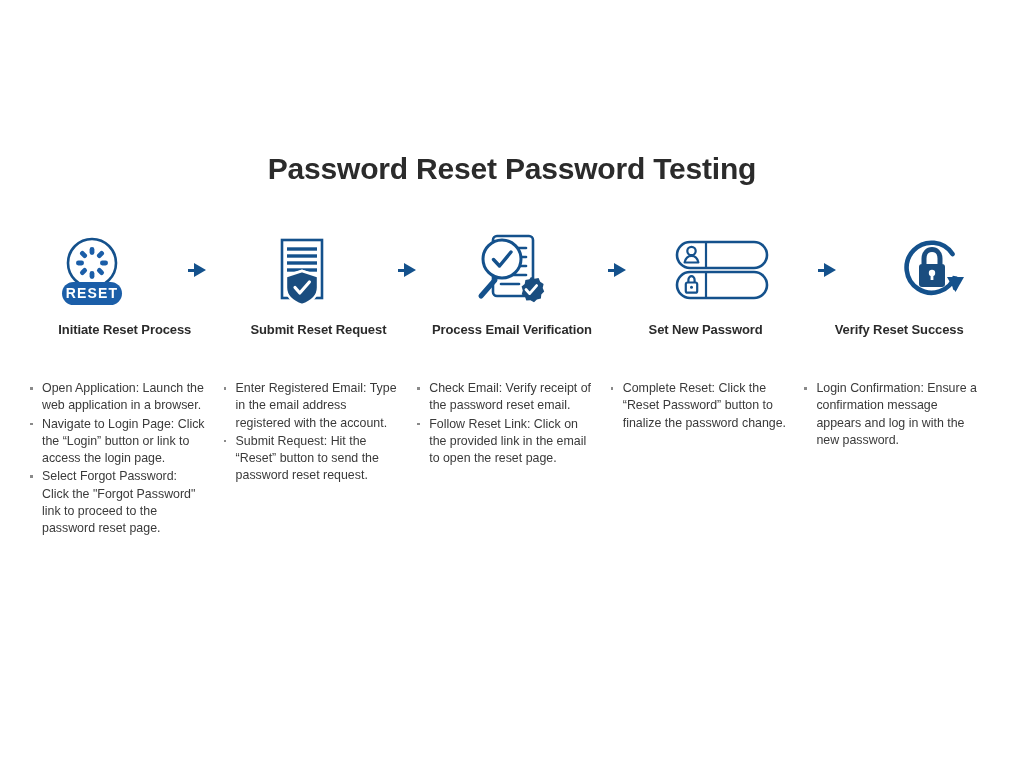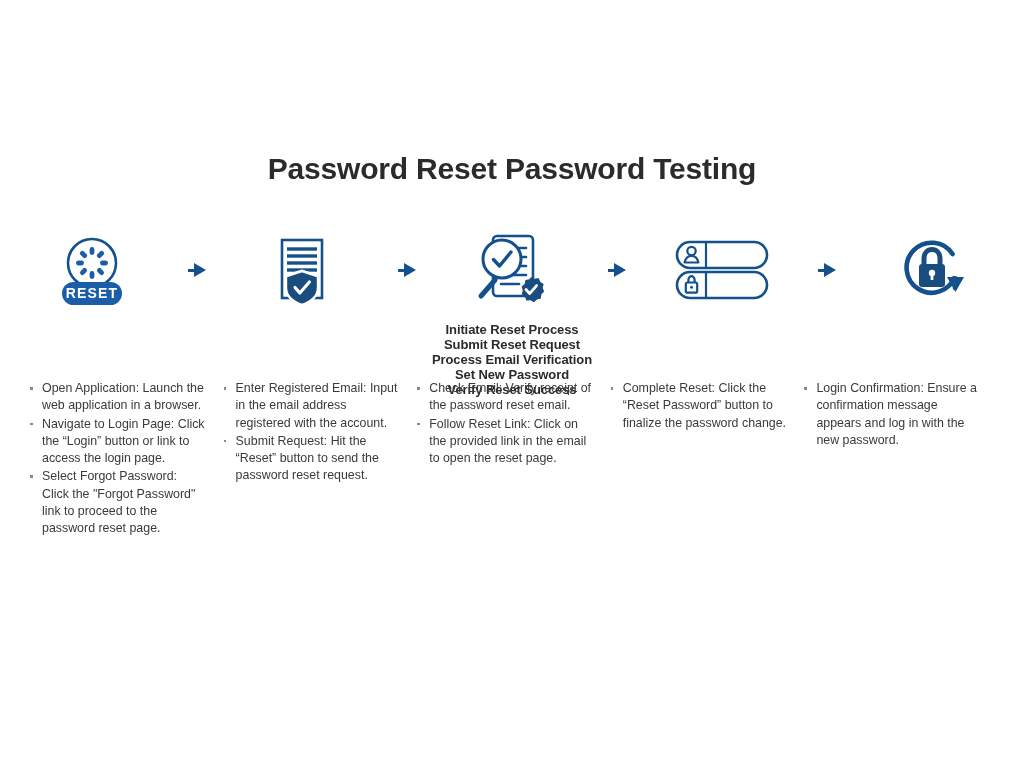--- a/index.html
+++ b/index.html
@@ -84,21 +84,21 @@
 
   .icon-svg { display: block; overflow: visible; }
 
   
   .heads {
     position: absolute;
     left: 28px;
     top: 322px;
     width: 968px;
     display: flex;
-    flex-direction: column;
+    flex-direction: row;
   }
   .head-cell {
     flex: 1 1 0;
     text-align: center;
     font-size: 13px;
     font-weight: bold;
     color: #2b2b2b;
     letter-spacing: -0.1px;
   }
 
@@ -288,21 +288,21 @@
     <div class="col">
       <ul>
         <li><span class="marker"></span><span class="txt">Open Application: Launch the web application in a browser.</span></li>
         <li><span class="marker"></span><span class="txt">Navigate to Login Page: Click the “Login” button or link to access the login page.</span></li>
         <li><span class="marker"></span><span class="txt">Select Forgot Password: Click the "Forgot Password" link to proceed to the password reset page.</span></li>
       </ul>
     </div>
 
     <div class="col">
       <ul>
-        <li><span class="marker"></span><span class="txt">Enter Registered Email: Input in the email address registered with the account.</span></li>
+        <li><span class="marker"></span><span class="txt">Enter Registered Email: Type in the email address registered with the account.</span></li>
         <li><span class="marker"></span><span class="txt">Submit Request: Hit the “Reset” button to send the password reset request.</span></li>
       </ul>
     </div>
 
     <div class="col">
       <ul>
         <li><span class="marker"></span><span class="txt">Check Email: Verify receipt of the password reset email.</span></li>
         <li><span class="marker"></span><span class="txt">Follow Reset Link: Click on the provided link in the email to open the reset page.</span></li>
       </ul>
     </div>

